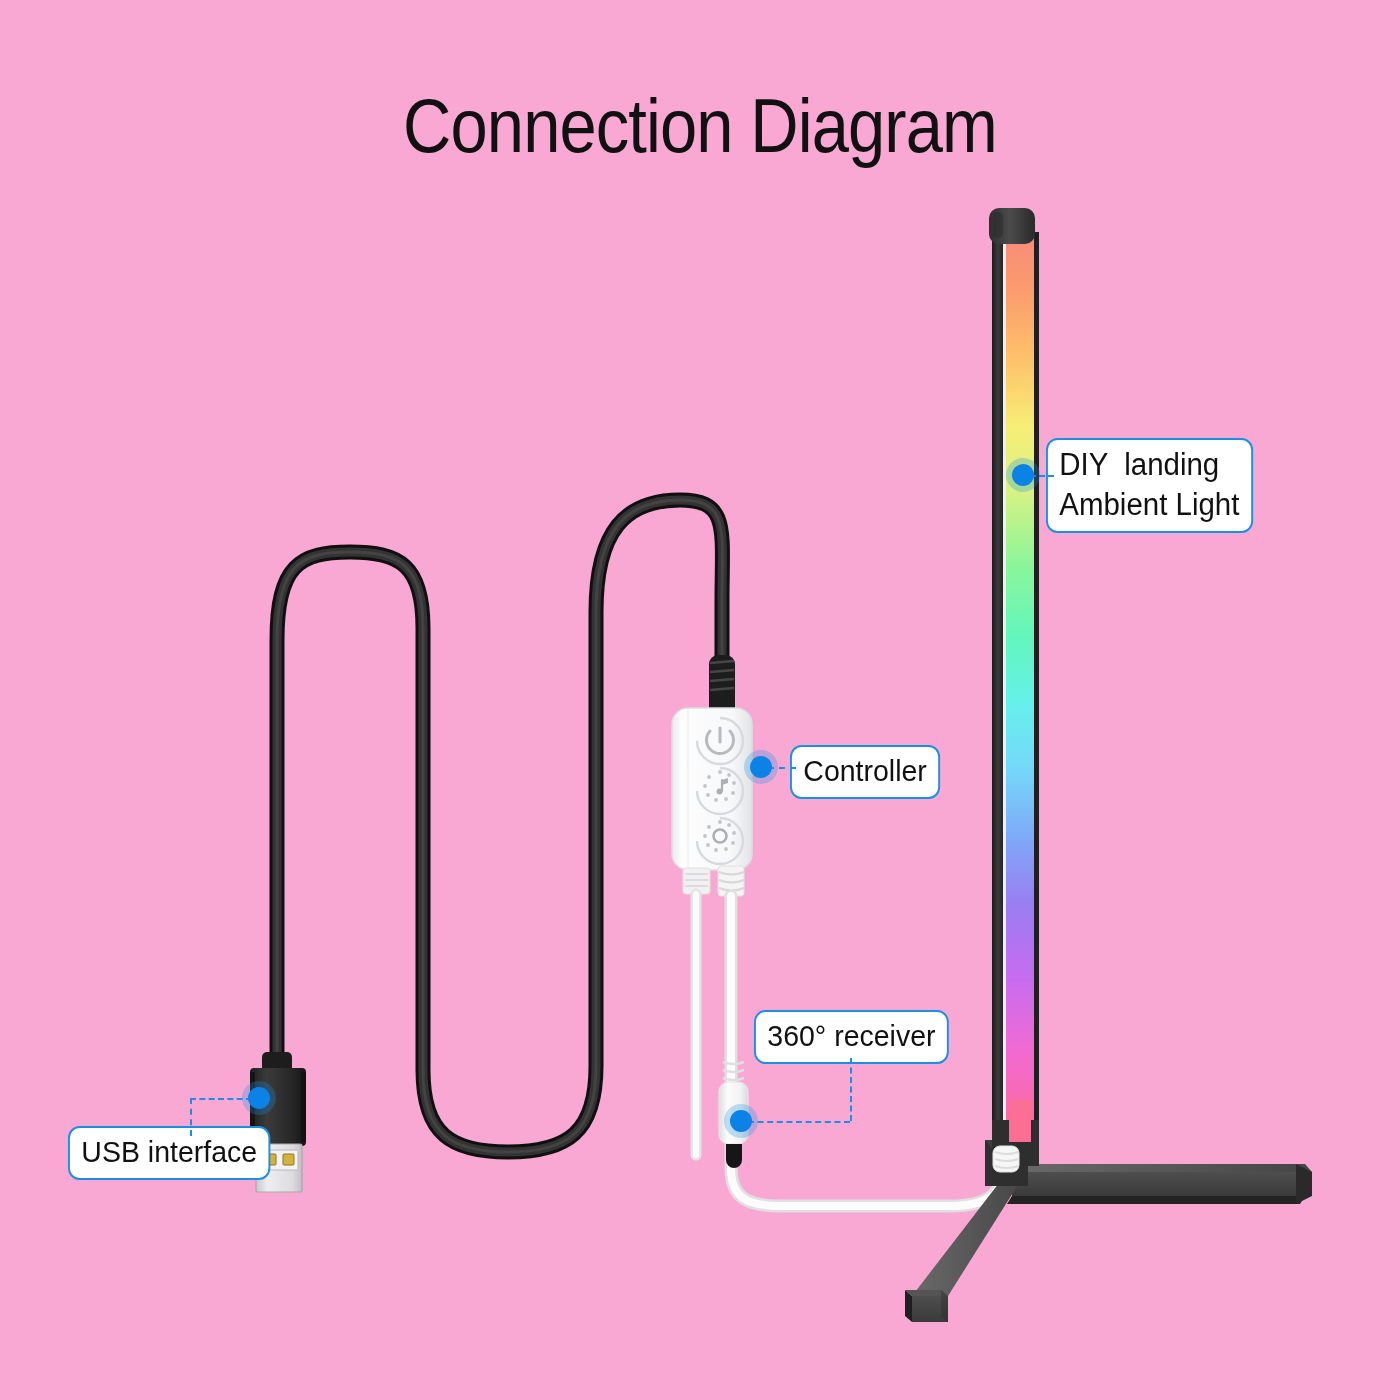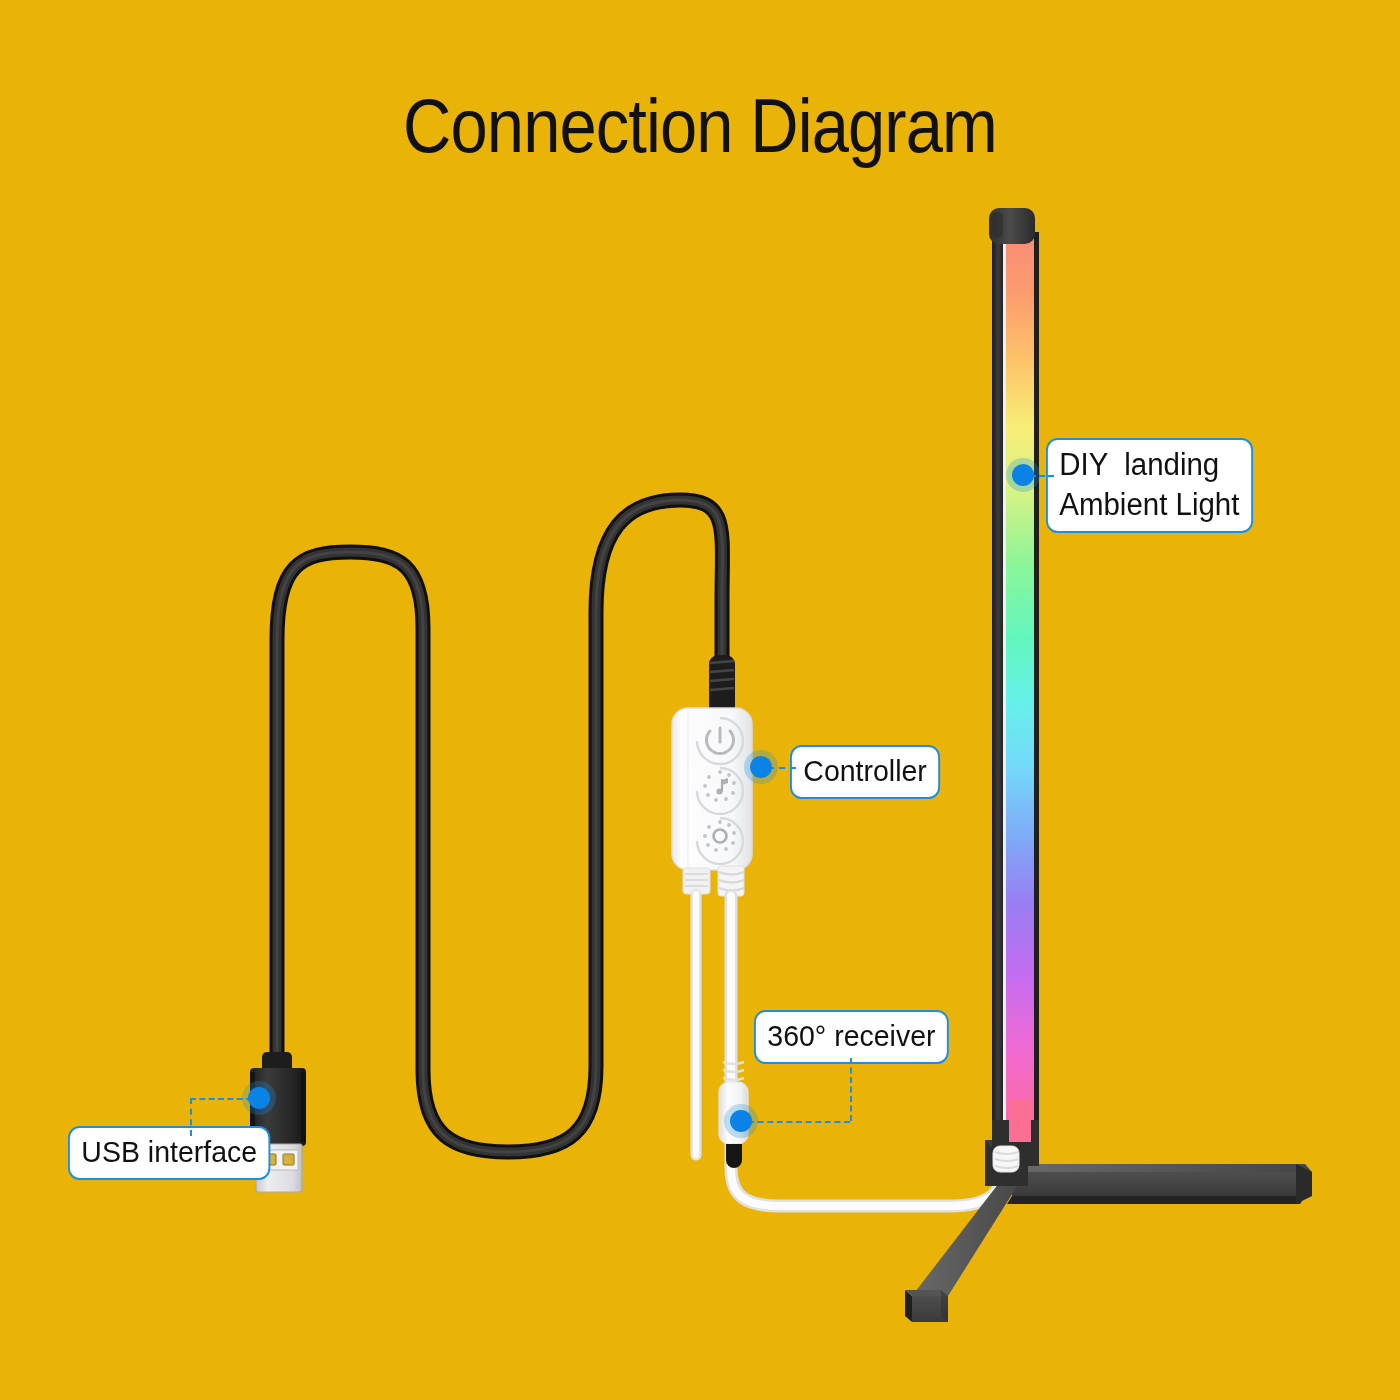--- a/index.html
+++ b/index.html
@@ -8,21 +8,21 @@
     padding: 0;
     background: #ffffff;
   }
   body {
     font-family: "Liberation Sans", sans-serif;
   }
   #stage {
     position: relative;
     width: 1400px;
     height: 1400px;
-    background: #eab308;
+    background: #f9a8d4;
     overflow: hidden;
   }
 
   
   .title {
     position: absolute;
     left: 0;
     top: 82px;
     width: 1400px;
     text-align: center;

